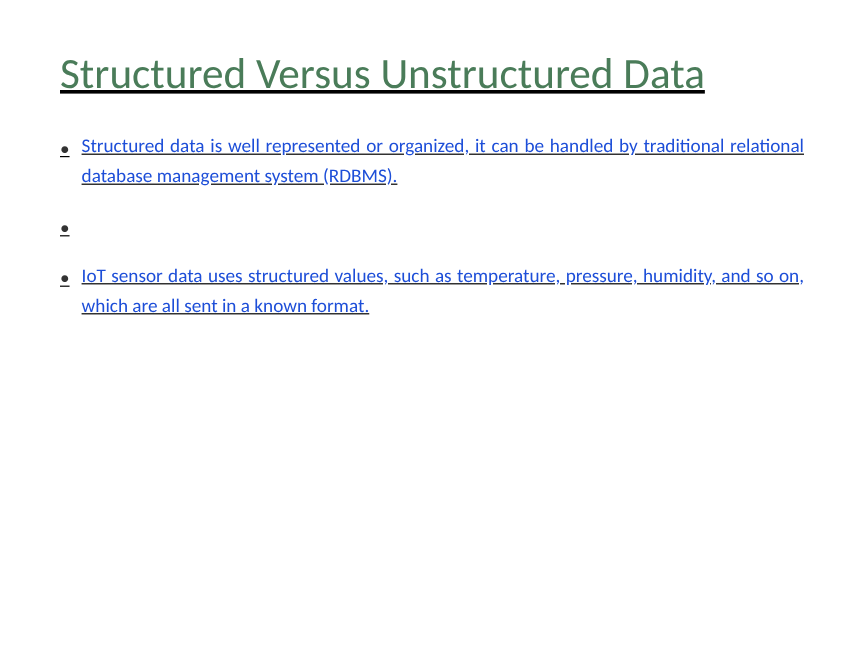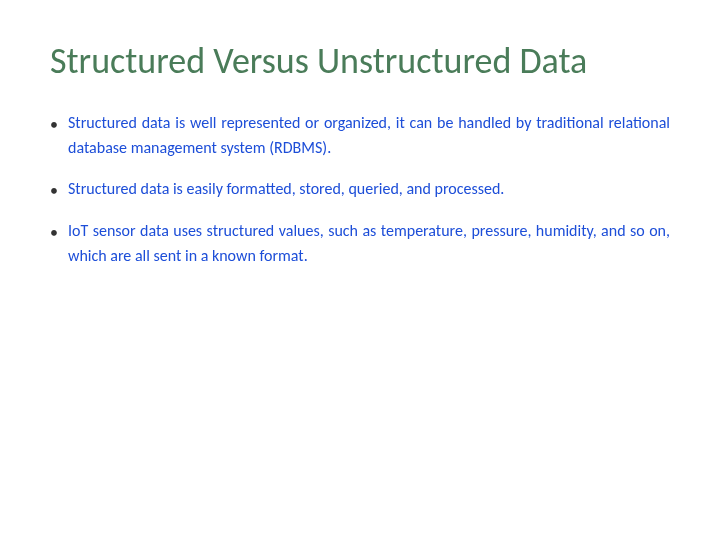--- a/index.html
+++ b/index.html
@@ -16,20 +16,21 @@
       overflow: hidden;
     }
 
     .slide {
       width: 720px;
       height: 540px;
       background-color: #ffffff;
       padding: 40px 50px 40px 50px;
       display: flex;
       flex-direction: column;
+      text-decoration: underline;
     }
 
     .slide-title {
       font-size: 36px;
       font-weight: 400;
       color: #4a7c59;
       margin-bottom: 28px;
       line-height: 1.2;
     }
 
@@ -69,21 +70,20 @@
 
   <div class="slide-content">
 
     <div class="bullet-item">
       <span class="bullet-dot">•</span>
       <span class="bullet-text">Structured data is well represented or organized, it can be handled by traditional relational database management system (RDBMS).</span>
     </div>
 
     <div class="bullet-item">
       <span class="bullet-dot">•</span>
-      <span class="bullet-text">Structured data is easily formatted, stored, queried, and processed.</span>
     </div>
 
     <div class="bullet-item">
       <span class="bullet-dot">•</span>
       <span class="bullet-text">IoT sensor data uses structured values, such as temperature, pressure, humidity, and so on, which are all sent in a known format.</span>
     </div>
 
   </div>
 </div>
 

